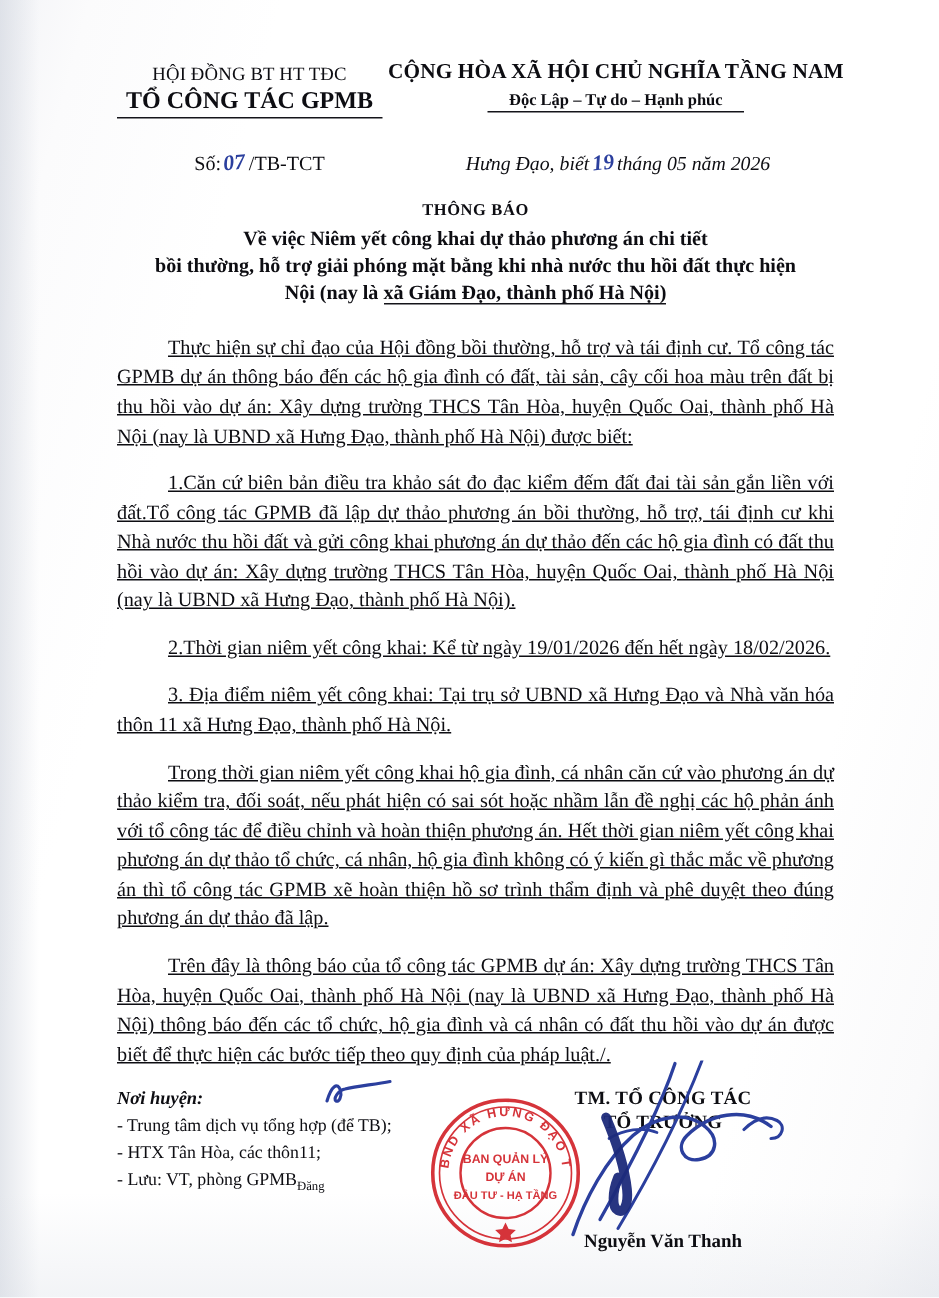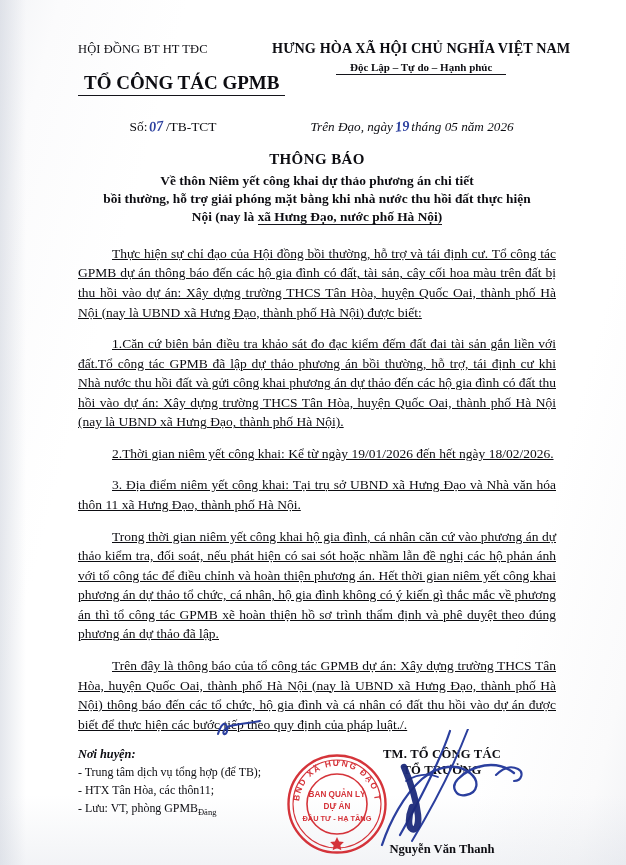--- a/index.html
+++ b/index.html
@@ -45,35 +45,35 @@
   }
 
   
   .doc-header {
     display: flex;
     align-items: flex-start;
     justify-content: flex-start;
   }
   .org-block {
     width: 190px;
-    text-align: left;
+    text-align: center;
     padding-top: 2px;
   }
   .org-line1 {
     font-size: 12.5px;
     letter-spacing: .1px;
     white-space: nowrap;
   }
   .org-line2 {
-    font-size: 19px;
+    font-size: 16px;
     font-weight: bold;
     display: inline-block;
     border-bottom: 1.3px solid #14141a;
     padding: 1px 6px 1px 6px;
-    margin-top: 14px;
+    margin-top: 1px;
     white-space: nowrap;
     font-family: Liberation Serif, serif;
   }
   .nation-block {
     flex: 1;
     text-align: center;
     padding-left: 4px;
   }
   .nation-line1 {
     font-size: 14.2px;
@@ -120,21 +120,21 @@
     font-style: italic;
     white-space: nowrap;
   }
 
   
   .title-block {
     text-align: center;
     margin-top: 16px;
   }
   .doc-title {
-    font-size: 15px;
+    font-size: 11px;
     font-weight: bold;
     letter-spacing: .4px;
     font-family: Liberation Serif, serif;
   }
   .doc-subtitle {
     font-size: 13.4px;
     font-weight: bold;
     line-height: 1.34;
     margin-top: 4px;
     padding: 0 2px;
@@ -262,40 +262,40 @@
   <div class="scan-shadow-bottom"></div>
 
   <div class="content">
 
     <div class="doc-header">
       <div class="org-block">
         <div class="org-line1">HỘI ĐỒNG BT HT TĐC</div>
         <div class="org-line2">TỔ CÔNG TÁC GPMB</div>
       </div>
       <div class="nation-block">
-        <div class="nation-line1">HƯNG HÒA XÃ HỘI CHỦ NGHĨA VIỆT NAM</div>
+        <div class="nation-line1">CỘNG HÒA XÃ HỘI CHỦ NGHĨA TẦNG NAM</div>
         <div class="nation-line2">Độc Lập – Tự do – Hạnh phúc</div>
       </div>
     </div>
 
     <div class="meta-row">
       <div class="doc-number">
         <span>Số:</span><span class="hw">07</span><span>/TB-TCT</span>
       </div>
       <div class="place-date">
-        <span>Trên Đạo, ngày</span><span class="hw">19</span><span>tháng 05 năm 2026</span>
+        <span>Hưng Đạo, biết</span><span class="hw">19</span><span>tháng 05 năm 2026</span>
       </div>
     </div>
 
     <div class="title-block">
       <div class="doc-title">THÔNG BÁO</div>
       <div class="doc-subtitle">
-        <div>Về thôn Niêm yết công khai dự thảo phương án chi tiết</div>
+        <div>Về việc Niêm yết công khai dự thảo phương án chi tiết</div>
         <div>bồi thường, hỗ trợ  giải phóng mặt bằng khi nhà nước thu hồi đất thực hiện</div>
-        <div><span>Nội (nay là </span><span class="underline-seg">xã Hưng Đạo, nước phố Hà Nội)</span></div>
+        <div><span>Nội (nay là </span><span class="underline-seg">xã Giám Đạo, thành phố Hà Nội)</span></div>
       </div>
     </div>
 
     <div class="body-block">
       <p class="para">Thực hiện sự chỉ đạo của Hội đồng bồi thường, hỗ trợ và tái định cư. Tổ công tác GPMB dự án thông báo đến các hộ gia đình có đất, tài sản, cây cối hoa màu trên đất bị thu hồi vào dự án: Xây dựng trường THCS Tân Hòa, huyện Quốc Oai, thành phố Hà Nội (nay là UBND xã Hưng Đạo, thành phố Hà Nội) được biết:</p>
       <p class="para">1.Căn cứ biên bản điều tra khảo sát đo đạc kiểm đếm đất đai tài sản gắn liền với đất.Tổ công tác GPMB đã lập dự thảo phương án bồi thường, hỗ trợ, tái định cư khi Nhà nước thu hồi đất và gửi công khai phương án dự thảo đến các hộ gia đình có đất thu hồi vào dự án: Xây dựng trường THCS Tân Hòa, huyện Quốc Oai, thành phố Hà Nội (nay là UBND xã Hưng Đạo, thành phố Hà Nội).</p>
       <p class="para">2.Thời gian niêm yết công khai: Kể từ ngày 19/01/2026 đến hết ngày 18/02/2026.</p>
       <p class="para">3. Địa điểm niêm yết công khai: Tại trụ sở UBND xã Hưng Đạo và Nhà văn hóa thôn 11 xã Hưng Đạo, thành phố Hà Nội.</p>
       <p class="para">Trong thời gian niêm yết công khai hộ gia đình, cá nhân căn cứ vào phương án dự thảo kiểm tra, đối soát, nếu phát hiện có sai sót hoặc nhầm lẫn đề nghị các hộ phản ánh với tổ công tác để điều chỉnh và hoàn thiện phương án. Hết thời gian niêm yết công khai phương án dự thảo tổ chức, cá nhân, hộ gia đình không có ý kiến gì thắc mắc về phương án thì tổ công tác GPMB xẽ hoàn thiện hồ sơ trình thẩm định và phê duyệt theo đúng phương án dự thảo đã lập.</p>
       <p class="para tight">Trên đây là thông báo của tổ công tác GPMB dự án: Xây dựng trường THCS Tân Hòa, huyện Quốc Oai, thành phố Hà Nội (nay là UBND xã Hưng Đạo, thành phố Hà Nội) thông báo đến các tổ chức, hộ gia đình và cá nhân có đất thu hồi vào dự án được biết để thực hiện các bước tiếp theo quy định của pháp luật./.</p>

